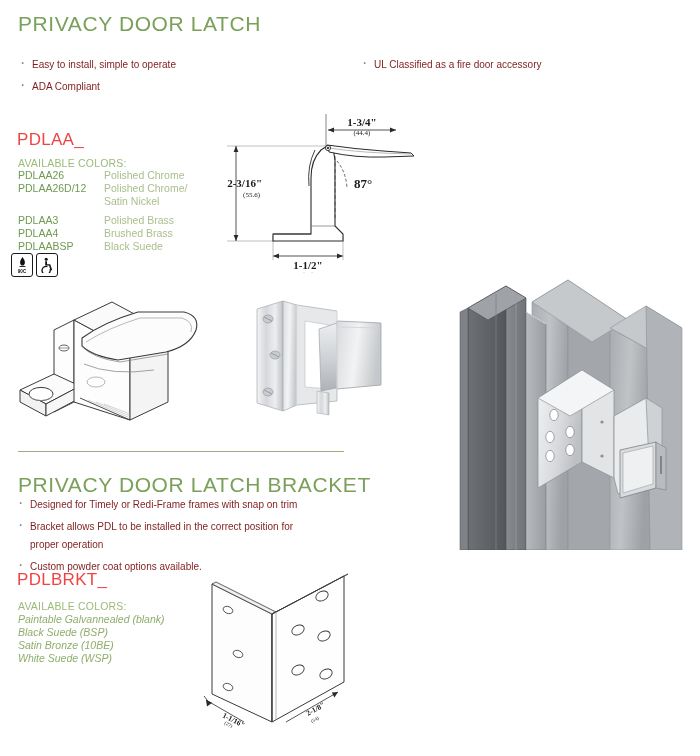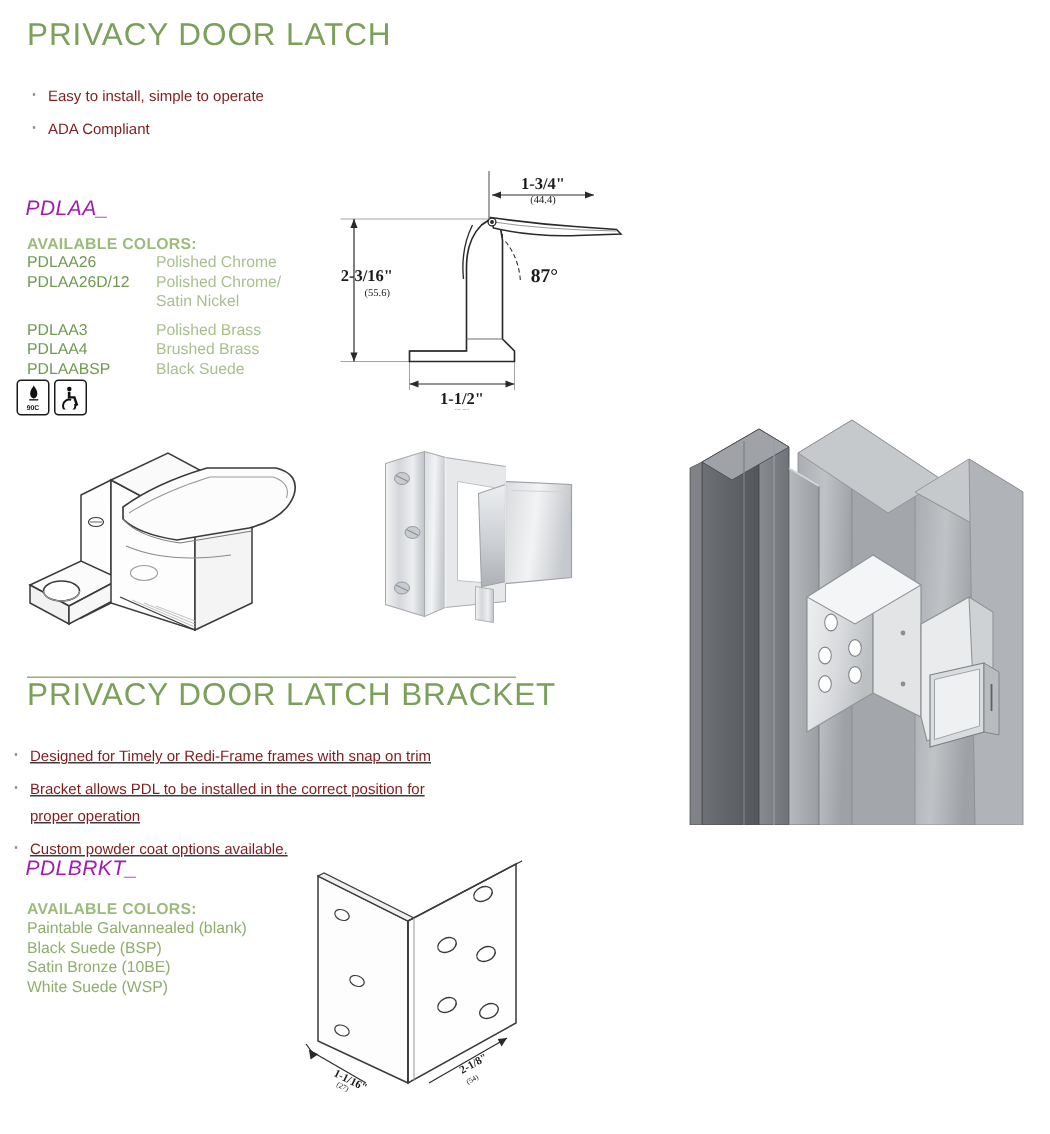--- a/index.html
+++ b/index.html
@@ -47,38 +47,36 @@
     position: absolute;
     left: 2px;
     top: -2px;
     font-size: 16px;
     color: #8a8a8a;
   }
 
   
   .part-code {
     position: absolute;
-    font-size: 14px;
+    font-size: 17px;
     font-weight: 400;
-    color: #a21caf;
+    color: #ef4444;
     letter-spacing: 0.3px;
-    font-style: italic;
   }
   .avail-label {
     position: absolute;
     font-size: 10.5px;
     color: #9bbb7b;
     letter-spacing: 0.2px;
-    font-weight: bold;
   }
   .color-table { position: absolute; font-size: 10.5px; line-height: 12.8px; }
   .color-row { display: flex; }
   .color-code { width: 86px; color: #6f9a4f; white-space: nowrap; }
   .color-name { color: #a9bf8d; white-space: nowrap; }
-  .color-list { position: absolute; font-size: 10.5px; line-height: 13px; color: #8fae6c; }
+  .color-list { position: absolute; font-size: 10.5px; line-height: 13px; color: #8fae6c; font-style: italic; }
   .color-list div { white-space: nowrap; }
 
   
   .cert-icons { position: absolute; display: flex; gap: 3px; }
   .cert-box {
     width: 22px; height: 24px;
     border: 1.4px solid #1a1a1a;
     border-radius: 3px;
     background: #fff;
     position: relative;
@@ -123,20 +121,21 @@
 <div class="page">
 
   <div class="section-title" style="left:18px; top:12px;">PRIVACY DOOR LATCH</div>
 
   <div class="bullets" style="left:18px; top:56px; width:330px;">
     <div class="bullet">Easy to install, simple to operate</div>
     <div class="bullet">ADA Compliant</div>
   </div>
 
   <div class="bullets" style="left:360px; top:56px; width:330px;">
+    <div class="bullet">UL Classified as a fire door accessory</div>
   </div>
 
   <div class="part-code" style="left:17px; top:130px;">PDLAA_</div>
 
   <div class="avail-label" style="left:18px; top:157px;">AVAILABLE COLORS:</div>
 
   <div class="color-table" style="left:18px; top:169px;">
     <div class="color-row">
       <span class="color-code">PDLAA26</span>
       <span class="color-name">Polished Chrome</span>
@@ -308,23 +307,23 @@
 
       <path d="M72 98 L84 100 L84 122 L72 120 Z" fill="url(#mtlA)" stroke="#a7abaf" stroke-width="0.6"></path>
 
       <path d="M52 12 L52 112" stroke="#ffffff" stroke-width="1" fill="none" opacity="0.8"></path>
       <path d="M92 18 L92 96" stroke="#ffffff" stroke-width="0.8" fill="none" opacity="0.7"></path>
     </svg>
   </div>
 
   <div class="divider" style="left:18px; top:451px; width:326px;"></div>
 
-  <div class="section-title" style="left:18px; top:452px;">PRIVACY DOOR LATCH BRACKET</div>
-
-  <div class="bullets" style="left:6px; top:496px; width:330px;text-decoration:underline;">
+  <div class="section-title" style="left:18px; top:473px;">PRIVACY DOOR LATCH BRACKET</div>
+
+  <div class="bullets" style="left:16px; top:496px; width:330px;">
     <div class="bullet">Designed for Timely or Redi-Frame frames with snap on trim</div>
     <div class="bullet wrap" style="width:290px;">Bracket allows PDL to be installed in the correct position for proper operation</div>
     <div class="bullet">Custom powder coat options available.</div>
   </div>
 
   <div class="part-code" style="left:17px; top:570px;">PDLBRKT_</div>
 
   <div class="avail-label" style="left:18px; top:600px;">AVAILABLE COLORS:</div>
 
   <div class="color-list" style="left:18px; top:613px;">

